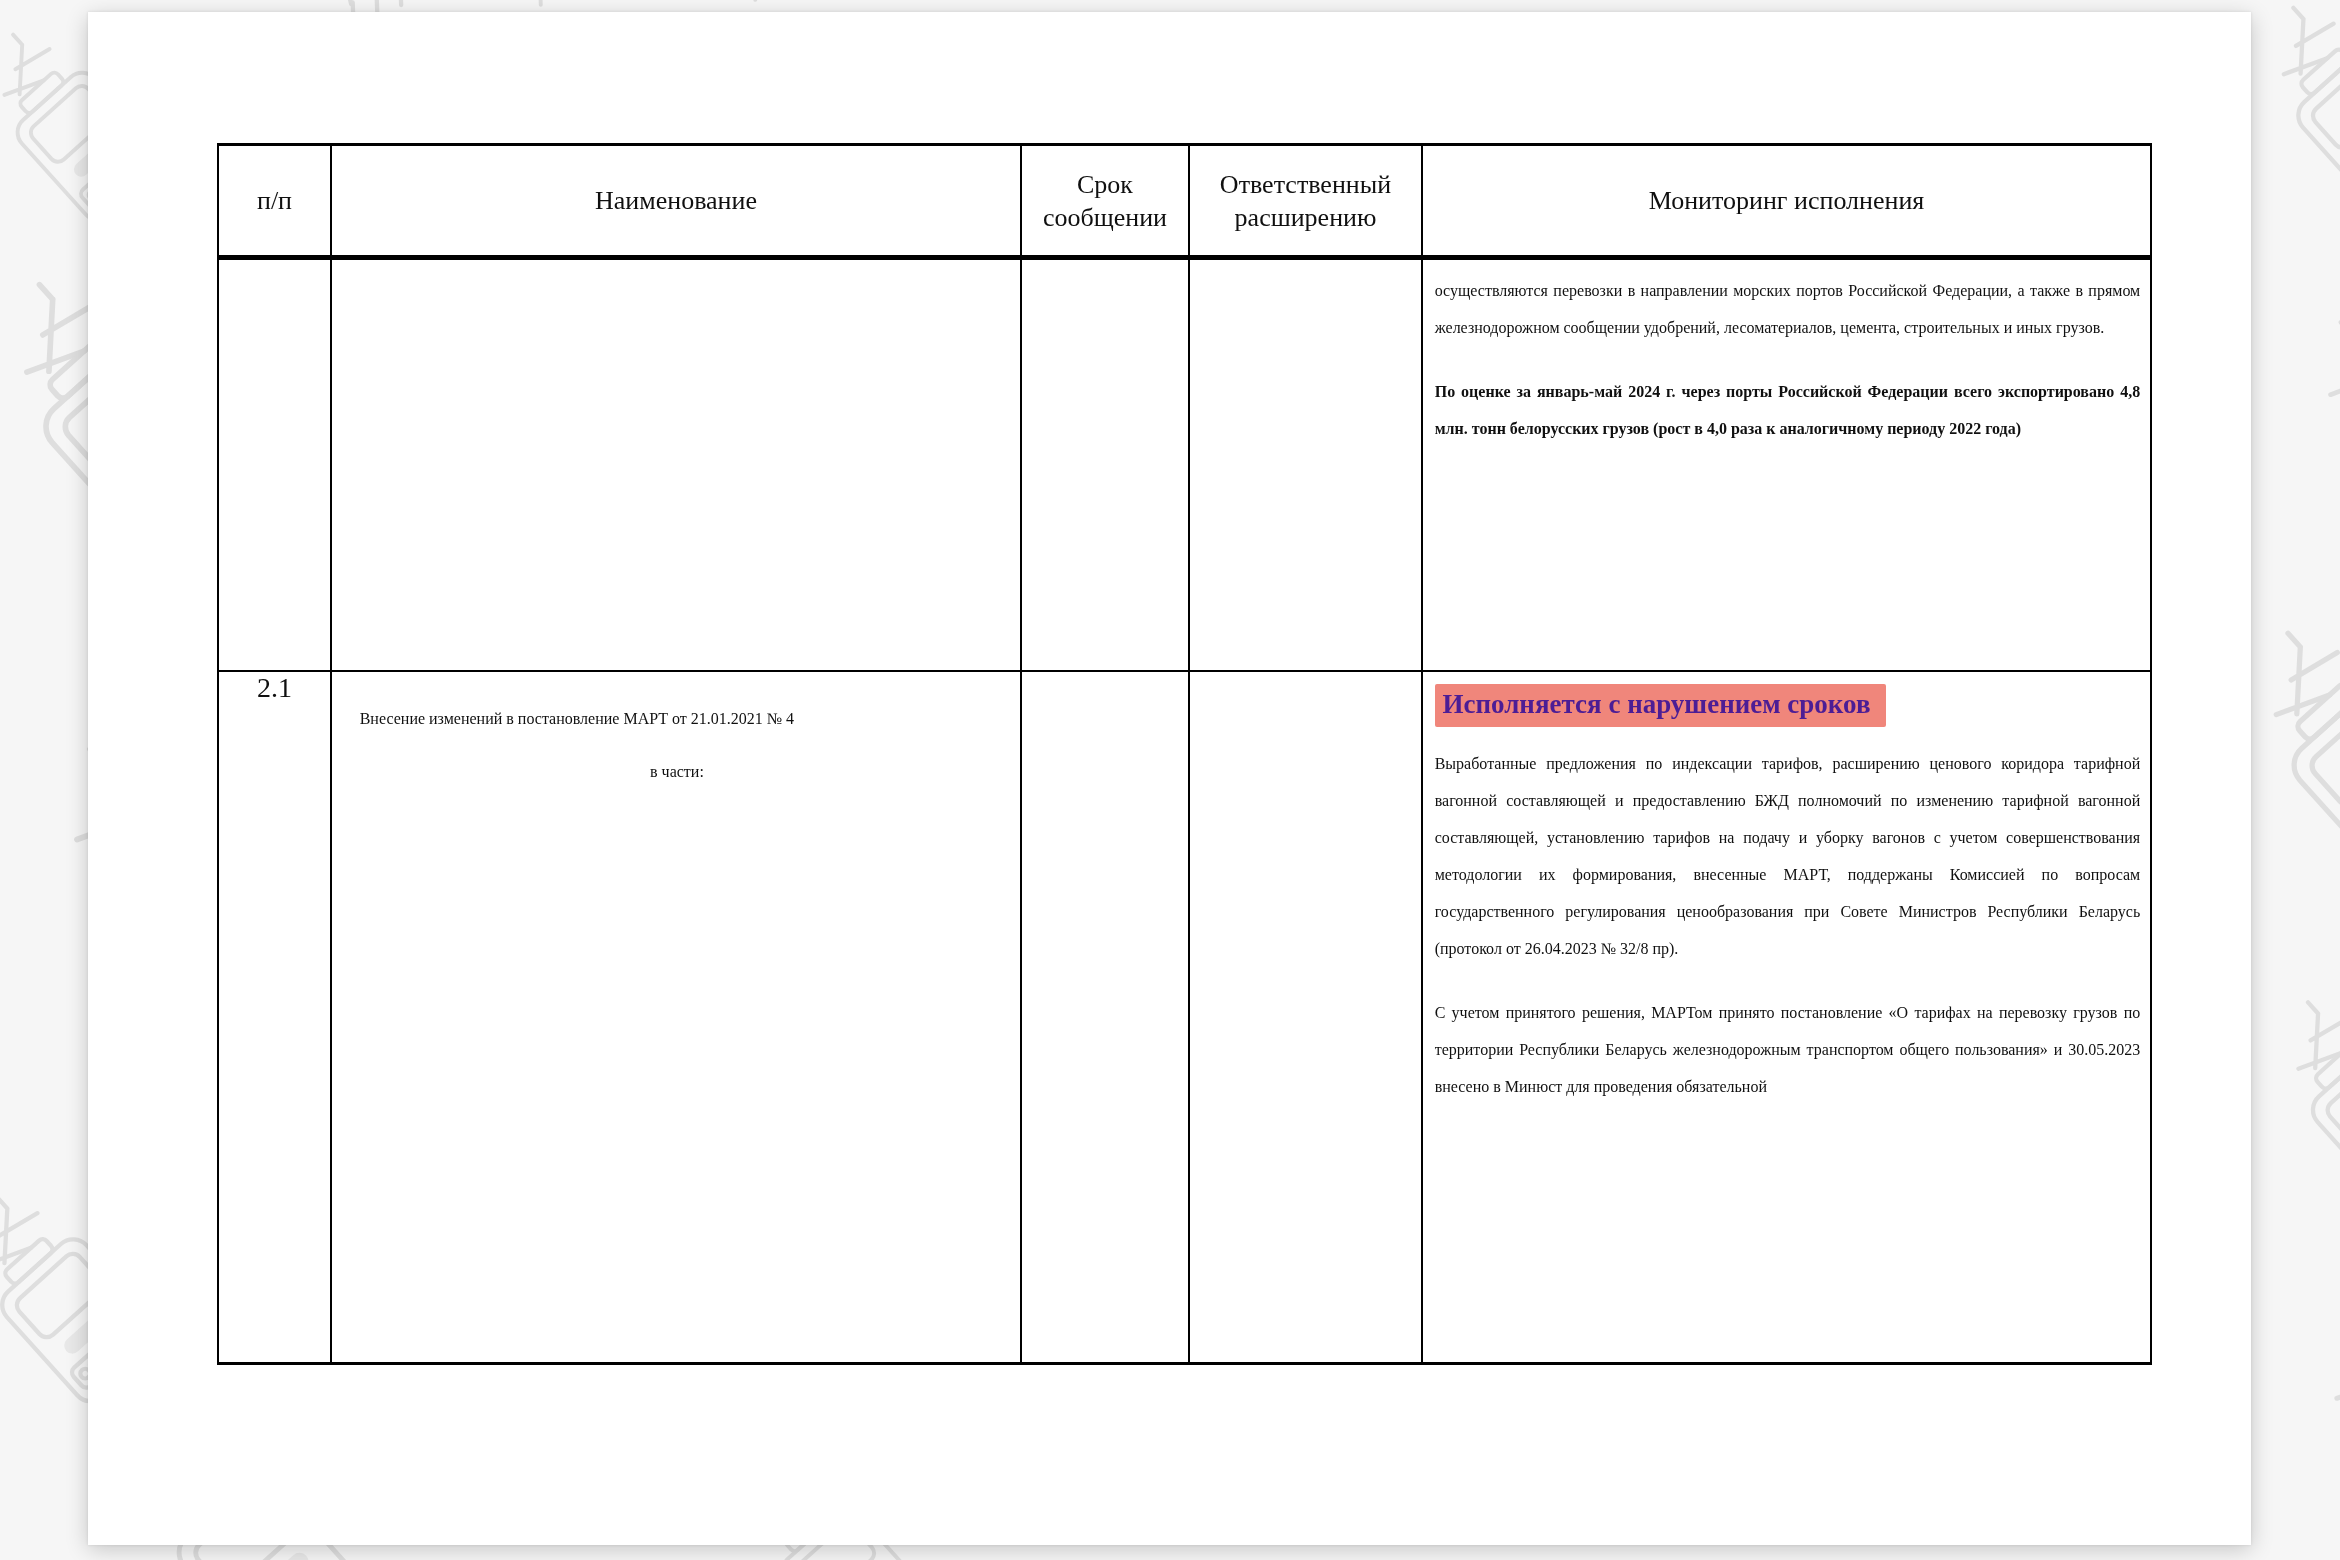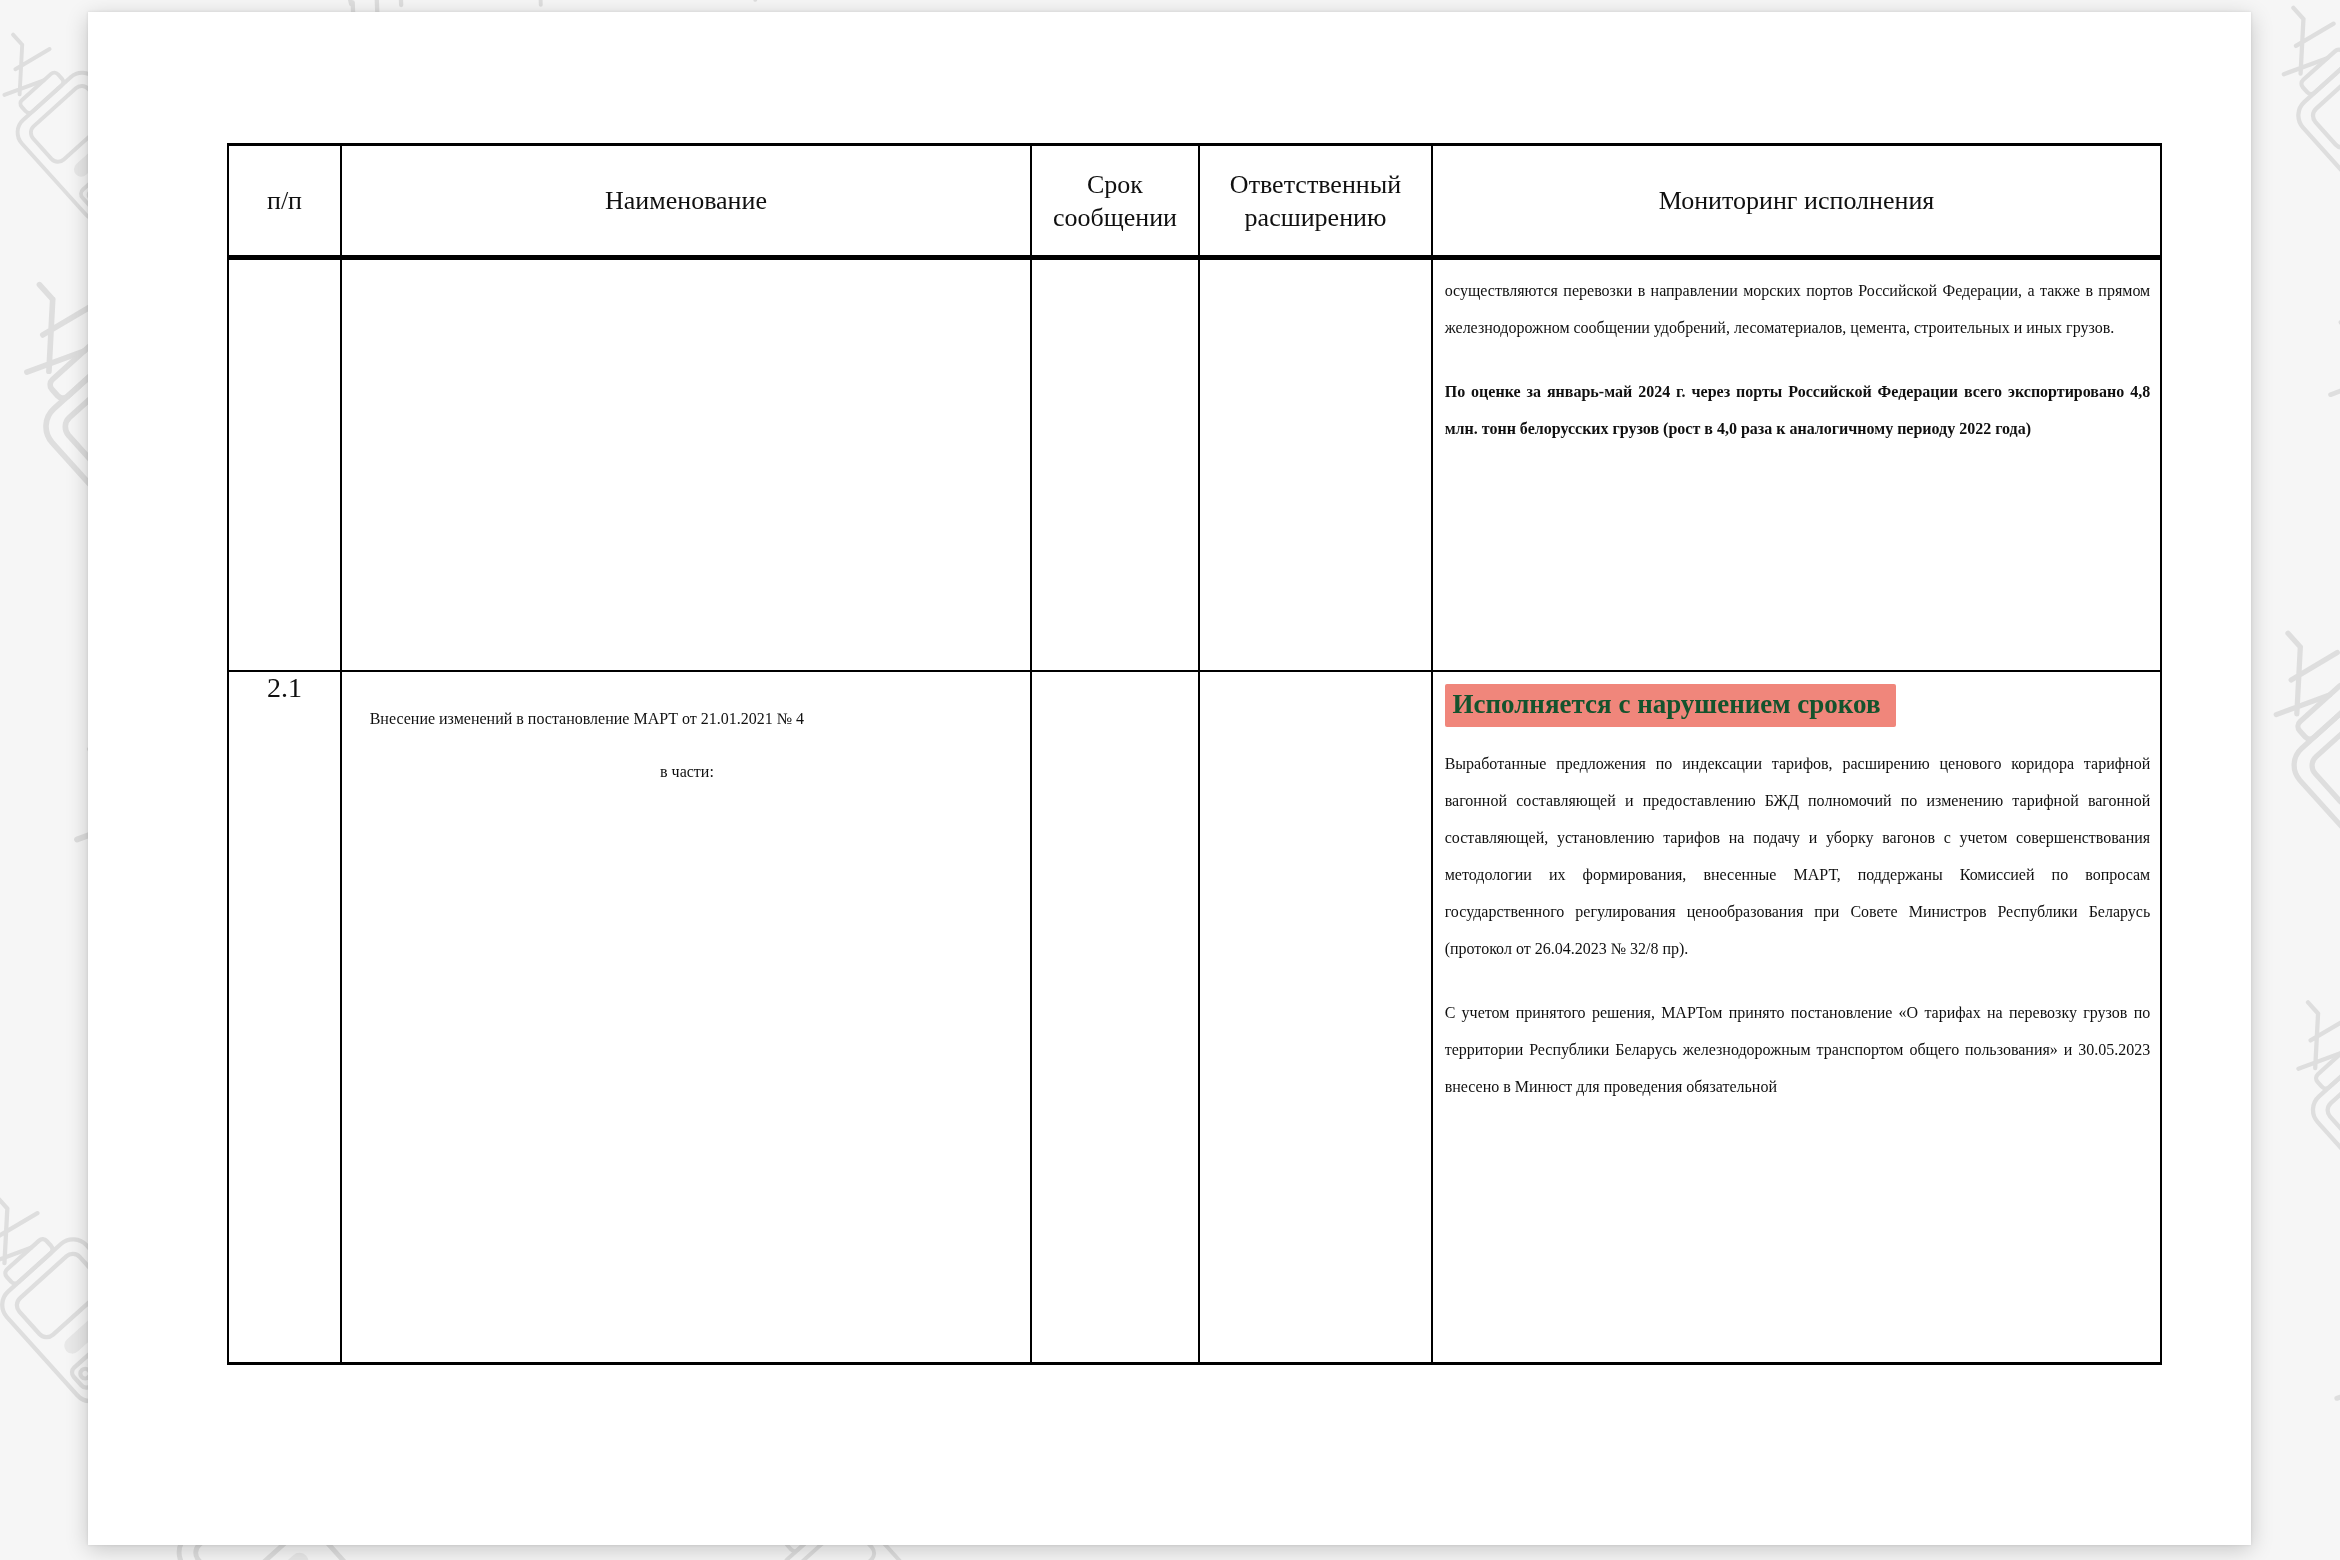--- a/index.html
+++ b/index.html
@@ -30,21 +30,21 @@
     position: absolute;
     left: 88px;
     top: 11.7px;
     width: 2163px;
     height: 1533px;
     background: #ffffff;
     box-shadow: 0 4.9px 21.5px rgba(0,0,0,0.20), 0 0 2.9px rgba(0,0,0,0.10);
   }
   .doc-table {
     position: absolute;
-    left: 139px;
+    left: 129px;
     top: 131px;
     width: 1933px;
     border-collapse: collapse;
     table-layout: fixed;
     color: #101010;
     font-size: 25px;
   }
   .doc-table td {
     border: 2.9px solid #000;
     vertical-align: top;
@@ -187,21 +187,21 @@
       <td class="name-cell">
         <div class="cell-pad">
           <p class="p">Внесение изменений в постановление МАРТ от 21.01.2021 № 4</p>
           <p class="p" style="text-align:center">в части:</p>
         </div>
       </td>
       <td></td>
       <td></td>
       <td>
         <div class="cell-pad clip-row21">
-          <span class="status-badge" style="background: rgb(240, 134, 123); color: #14532d;">Исполняется с нарушением сроков</span>
+          <span class="status-badge" style="background: rgb(240, 134, 123); color: #4c1d95;">Исполняется с нарушением сроков</span>
           <p class="p">Выработанные предложения по индексации тарифов, расширению ценового коридора тарифной вагонной составляющей и предоставлению БЖД полномочий по изменению тарифной вагонной составляющей, установлению тарифов на подачу и уборку вагонов с учетом совершенствования методологии их формирования, внесенные МАРТ, поддержаны Комиссией по вопросам государственного регулирования ценообразования при Совете Министров Республики Беларусь (протокол от 26.04.2023 № 32/8 пр).</p>
           <p class="p">С учетом принятого решения, МАРТом принято постановление «О тарифах на перевозку грузов по территории Республики Беларусь железнодорожным транспортом общего пользования» и 30.05.2023 внесено в Минюст для проведения обязательной</p>
         </div>
       </td>
     </tr>
   </tbody>
     </table>
 </div>
 
 

